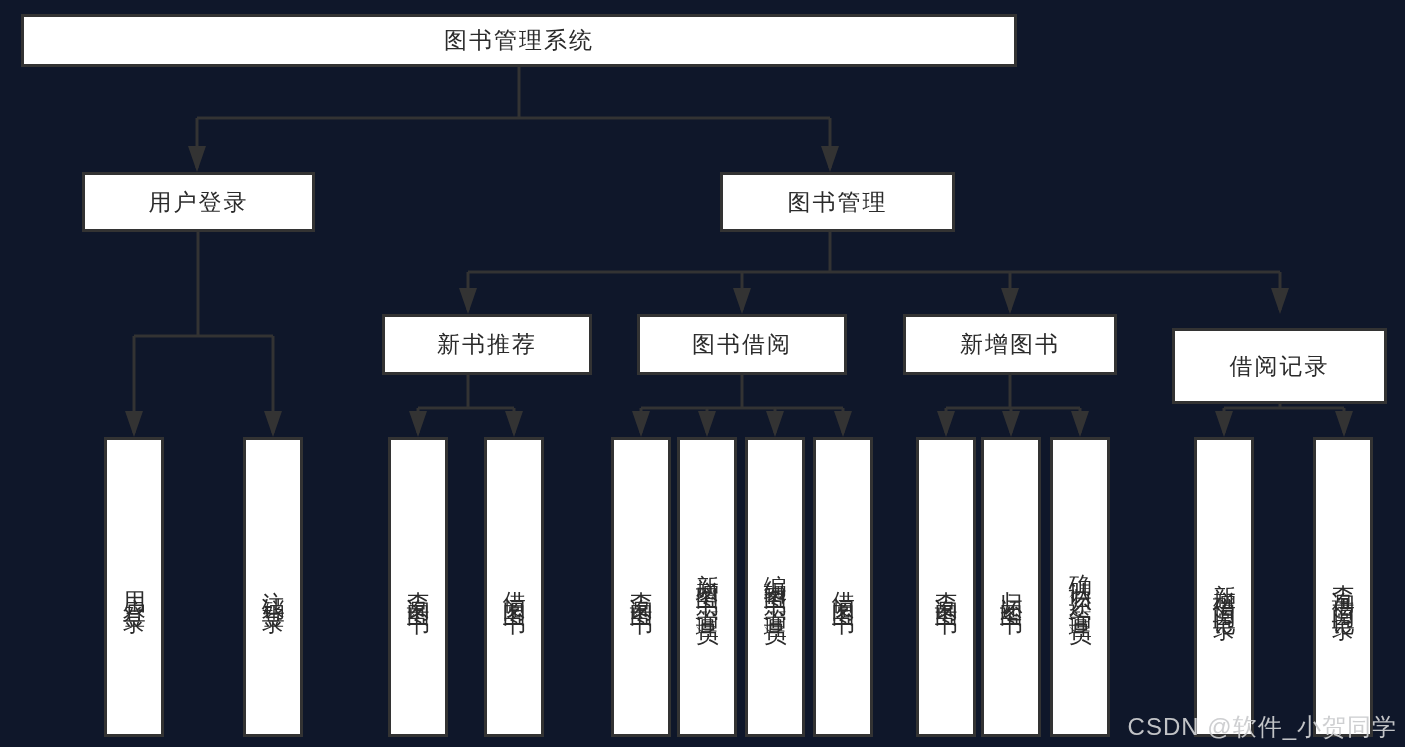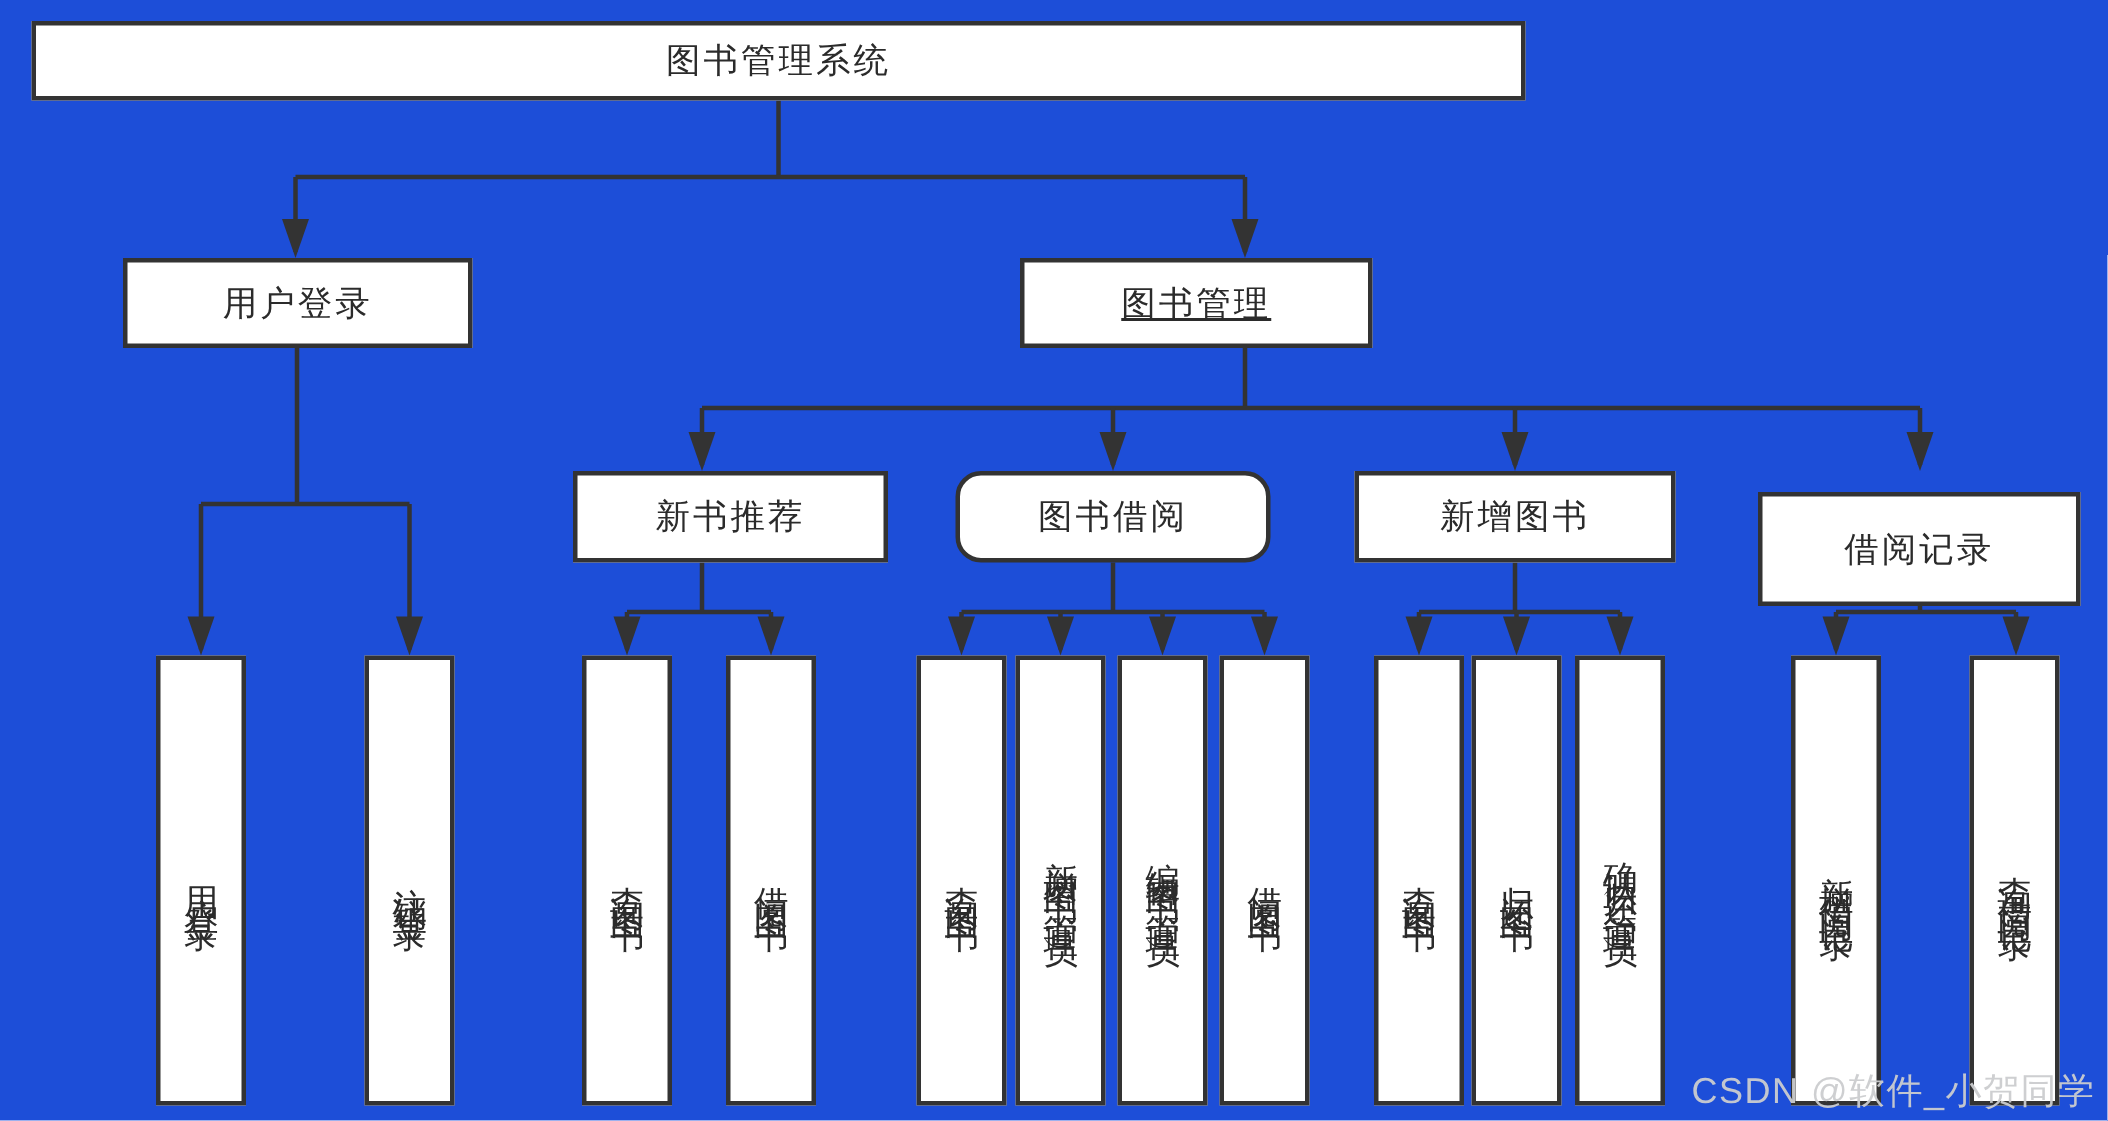--- a/index.html
+++ b/index.html
@@ -4,21 +4,21 @@
 <style>
   html, body {
     margin: 0;
     padding: 0;
     background: #ffffff;
   }
   .canvas {
     position: relative;
     width: 1405px;
     height: 747px;
-    background: #1d4ed8;
+    background: #0f172a;
     overflow: hidden;
     font-family: "Liberation Sans", "DejaVu Sans", sans-serif;
   }
   .connectors {
     position: absolute;
     left: 0;
     top: 0;
     z-index: 1;
   }
   .node {
@@ -129,28 +129,28 @@
     </g>
   </svg>
 
   <div class="node h-node" style="left:21px; top:14px; width:996px; height:53px;">
     <span>图书管理系统</span>
   </div>
 
   <div class="node h-node" style="left:82px; top:172px; width:233px; height:60px;">
     <span>用户登录</span>
   </div>
-  <div class="node h-node" style="left:680px; top:172px; width:235px; height:60px;text-decoration:underline;">
+  <div class="node h-node" style="left:720px; top:172px; width:235px; height:60px;">
     <span>图书管理</span>
   </div>
 
   <div class="node h-node" style="left:382px; top:314px; width:210px; height:61px;">
     <span>新书推荐</span>
   </div>
-  <div class="node h-node" style="left:637px; top:314px; width:210px; height:61px;border-radius:17px;">
+  <div class="node h-node" style="left:637px; top:314px; width:210px; height:61px;">
     <span>图书借阅</span>
   </div>
   <div class="node h-node" style="left:903px; top:314px; width:214px; height:61px;">
     <span>新增图书</span>
   </div>
   <div class="node h-node" style="left:1172px; top:314px; width:215px; height:76px;margin-top:14px;">
     <span>借阅记录</span>
   </div>
 
   <div class="node v-node" style="left:104px; top:437px; width:60px; height:300px;">

